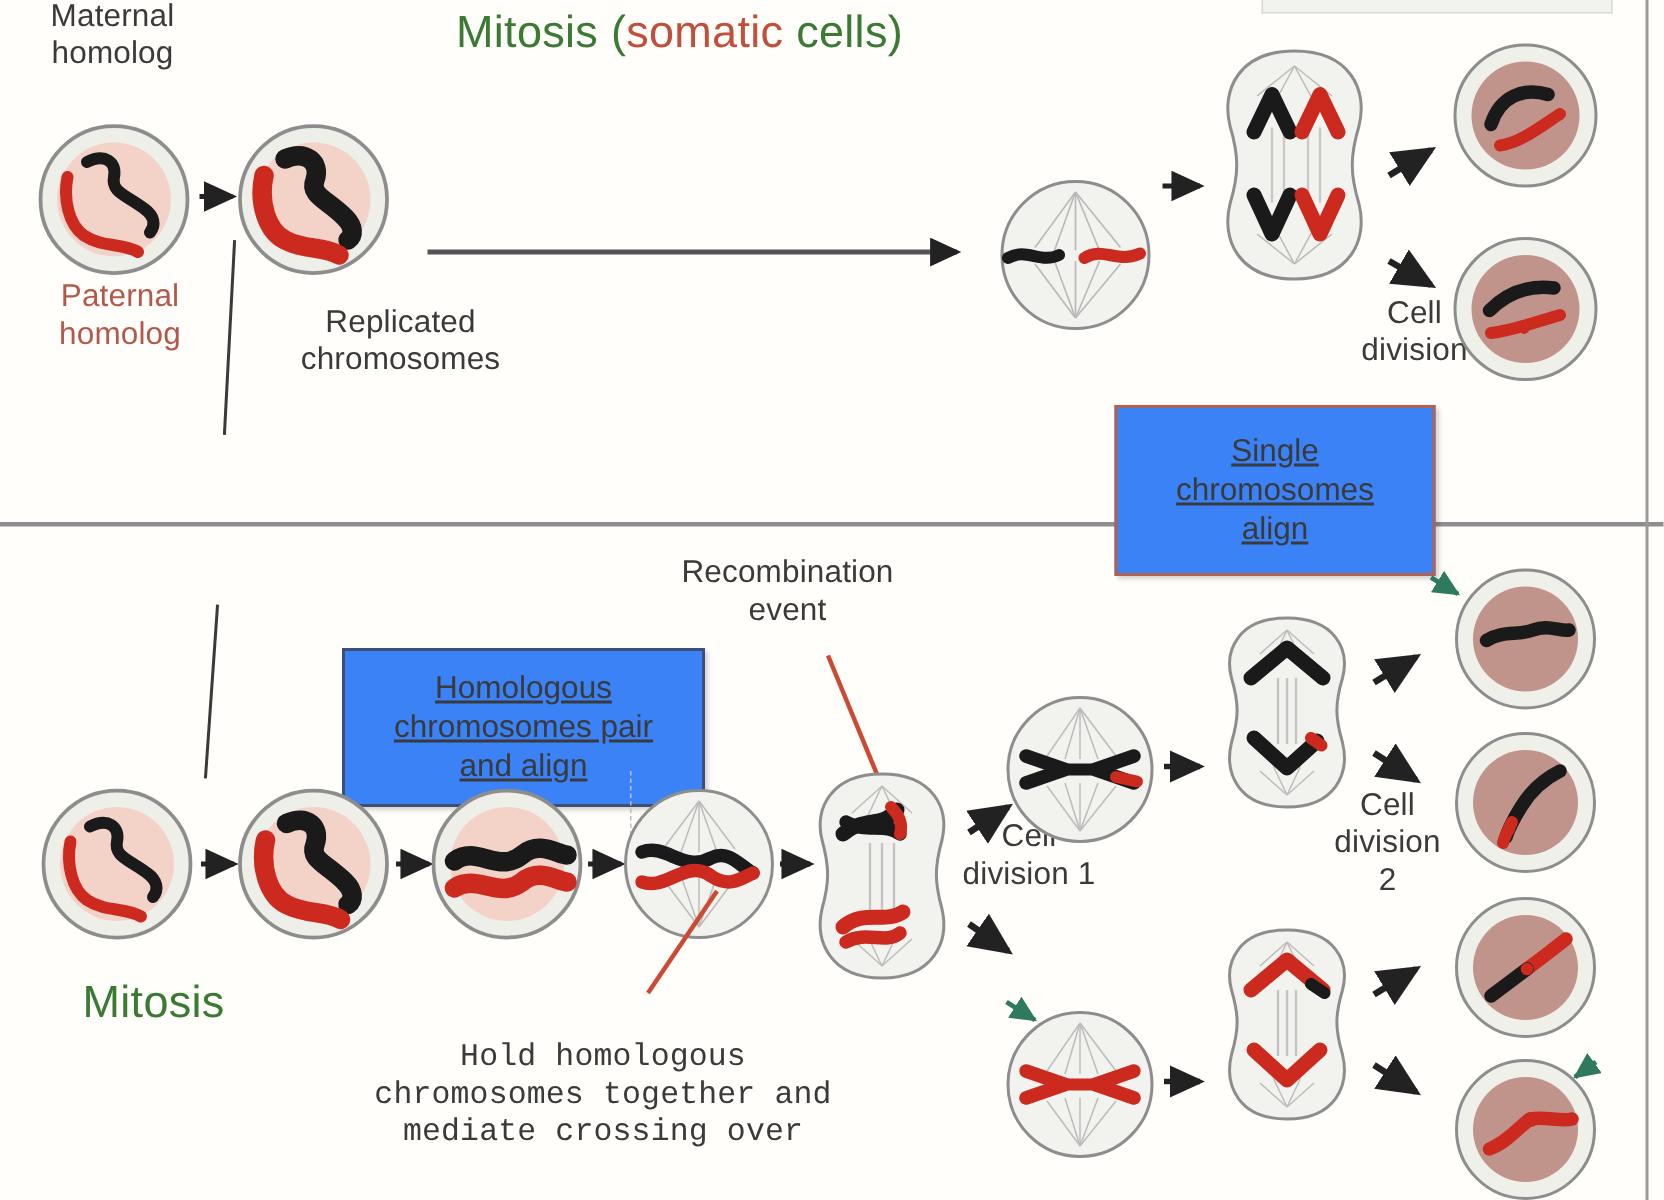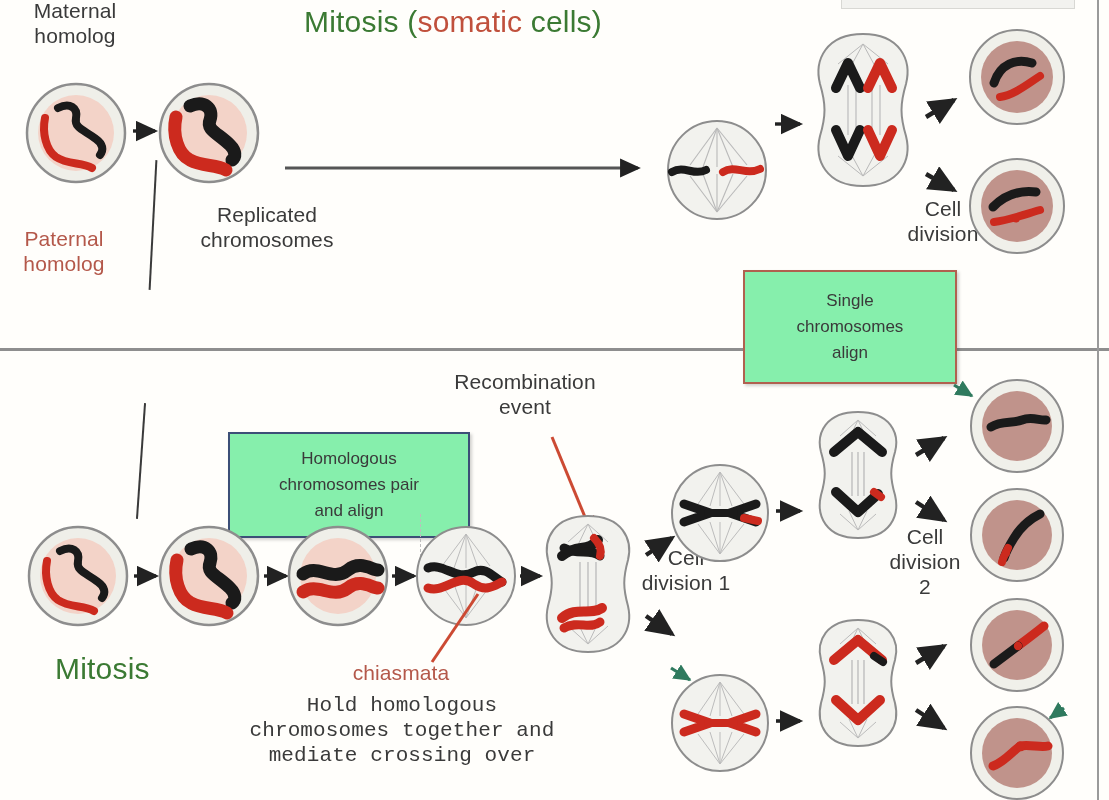--- a/index.html
+++ b/index.html
@@ -19,24 +19,25 @@
   .title{
     position:absolute;font-size:30px;line-height:34px;font-weight:400;
     white-space:nowrap;letter-spacing:.2px;
   }
   .grn{color:#3b7a33;}
   .red{color:#c0503c;}
   .maroon{color:#b4584a;}
 
   
   .box{
-    position:absolute;background:#86efac;text-align:center;
-    color:#3a3a3a;font-size:17px;line-height:26px;white-space:pre-line;
+    position:absolute;background:#3b82f6;text-align:center;
+    color:#3a3a3a;font-size:21px;line-height:26px;white-space:pre-line;
     display:flex;align-items:center;justify-content:center;
     box-shadow:2px 2px 3px rgba(0,0,0,.18);
+    text-decoration:underline;
   }
   .box.brown{border:2px solid #b0614f;}
   .box.navy{border:2px solid #3c4f77;}
 
   
   .hrule{position:absolute;height:3px;background:#8e8e8e;}
   .vrule{position:absolute;width:2px;background:#8e8e8e;}
   .thinline{position:absolute;background:#3a3a3a;}
   .dotline{position:absolute;border-left:1px dashed #bdbdbd;}
 
@@ -61,29 +62,28 @@
   <div class="title" style="left:304px;top:5px;">
     <span class="grn">Mitosis (</span><span class="red">somatic</span><span class="grn"> cells)</span>
   </div>
 
   <div class="title" style="left:55px;top:652px;">
     <span class="grn">Mitosis</span>
   </div>
 
   <div class="lbl" style="left:5px;top:-2px;width:140px;">Maternal
 homolog</div>
-  <div class="lbl maroon" style="left:0px;top:185px;width:128px;margin-top:41px;">Paternal
+  <div class="lbl maroon" style="left:16px;top:185px;width:128px;">Paternal
 homolog</div>
   <div class="lbl" style="left:158px;top:202px;width:218px;">Replicated
 chromosomes</div>
   <div class="lbl" style="left:870px;top:196px;width:146px;">Cell
 division</div>
   <div class="lbl" style="left:425px;top:369px;width:200px;">Recombination
 event</div>
-  <div class="lbl maroon" style="left:325px;top:660px;width:152px;">chiasmata</div>
   <div class="lbl" style="left:232px;top:693px;width:340px;font-family:Liberation Mono, monospace;">Hold homologous
 chromosomes together and
 mediate crossing over</div>
   <div class="lbl" style="left:613px;top:545px;width:146px;">Cell
 division 1</div>
   <div class="lbl" style="left:855px;top:524px;width:140px;">Cell
 division
 2</div>
 
   <div class="box brown" style="left:743px;top:270px;width:210px;height:110px;">Single

